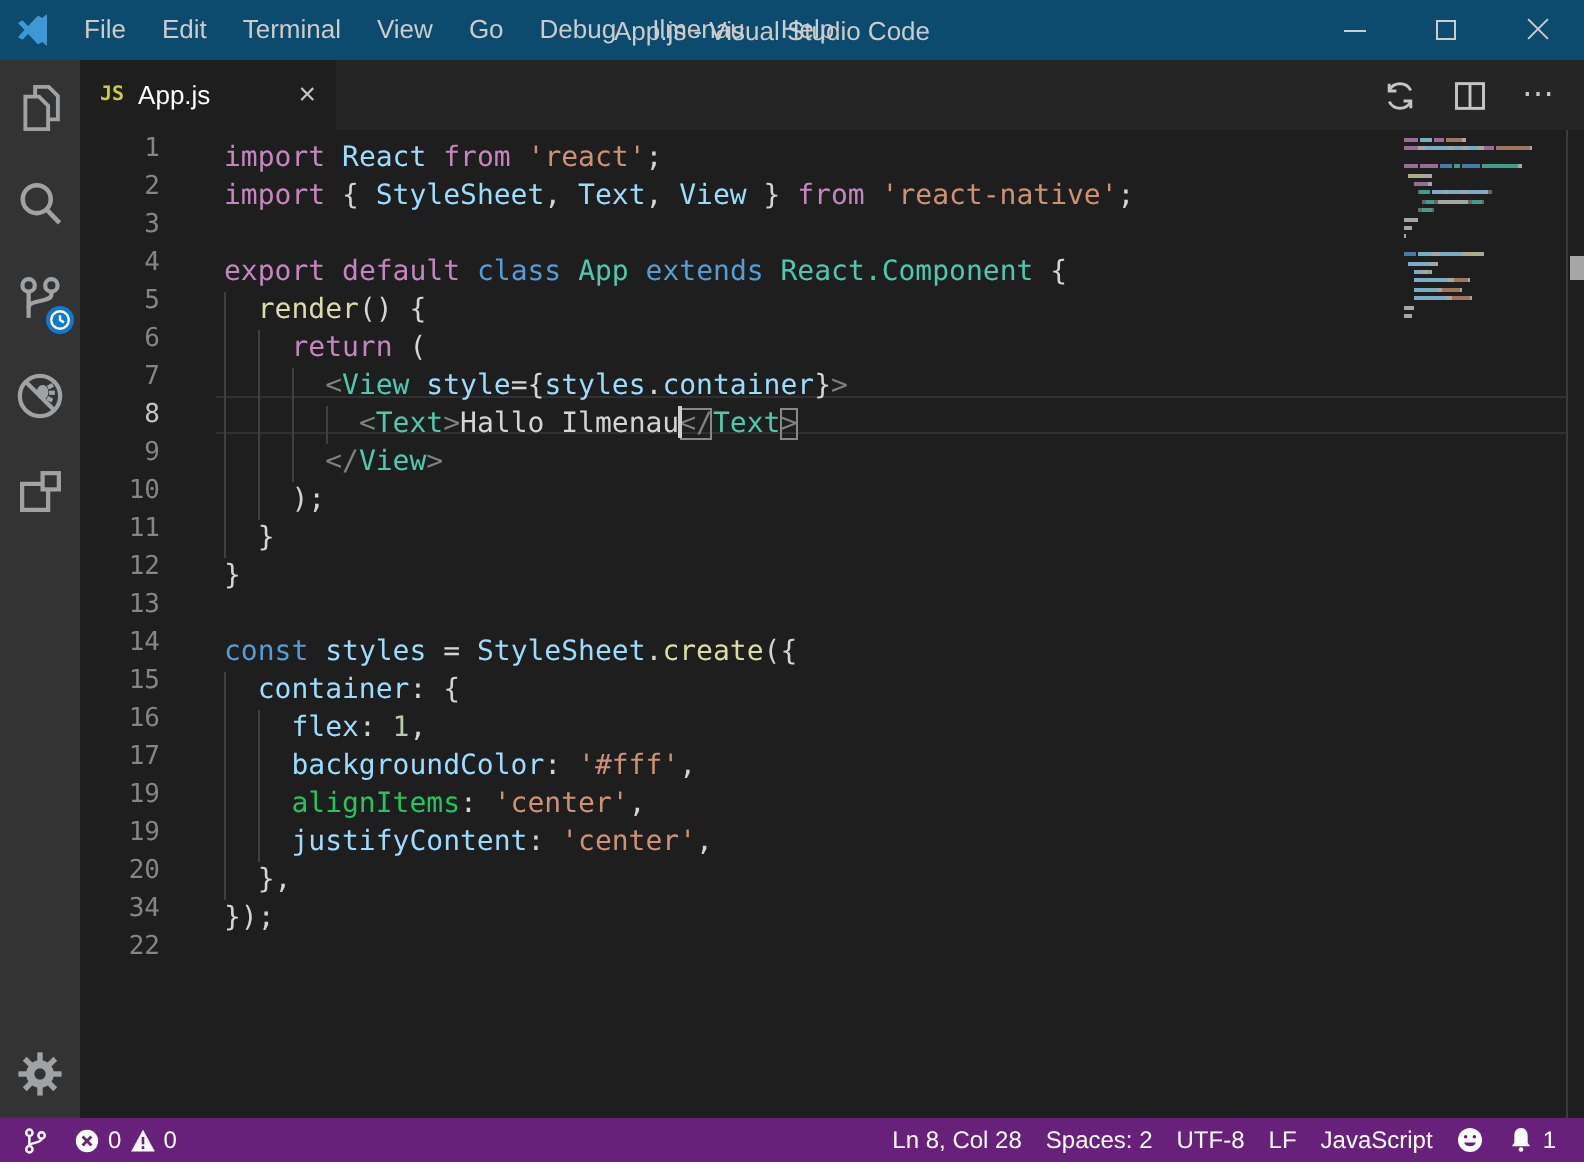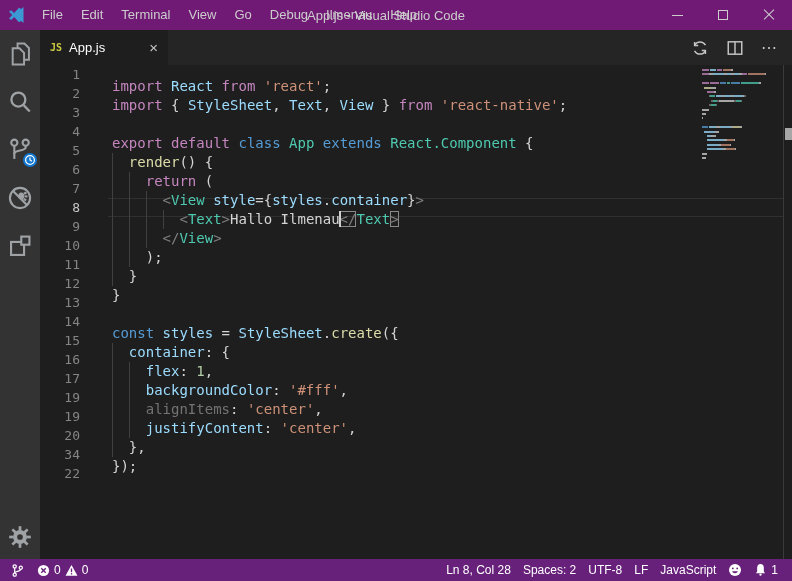--- a/index.html
+++ b/index.html
@@ -5,21 +5,21 @@
   * { box-sizing: border-box; }
   html,body { margin:0; padding:0; }
   body {
     width:792px; height:581px; overflow:hidden; position:relative;
     background:#1e1e1e; font-family:"Liberation Sans", sans-serif;
     -webkit-user-select:none; user-select:none;
   }
 
   
   .titlebar { position:absolute; left:0; top:0; right:0; height:30px;
-    background:#701a75; color:#cccccc; display:flex; align-items:center; font-size:13px; }
+    background:#0c4a6e; color:#cccccc; display:flex; align-items:center; font-size:13px; }
   .vscode-logo { width:20px; height:20px; margin:0 6px 0 7px; flex:0 0 auto; }
   .menubar { display:flex; z-index:2; }
   .menu-item { padding:0 9px; line-height:30px; cursor:default; }
   .window-title { position:absolute; left:120px; right:140px; text-align:center;
     color:#cccccc; font-size:13px; white-space:nowrap; pointer-events:none; }
   .window-controls { position:absolute; right:0; top:0; height:30px; display:flex; z-index:2; }
   .win-btn { width:46px; height:30px; display:flex; align-items:center; justify-content:center; }
   .glyph-min { width:11px; height:1px; background:#cccccc; }
   .glyph-max { width:10px; height:10px; border:1px solid #cccccc; }
   .glyph-close { position:relative; width:12px; height:12px; }
@@ -50,21 +50,21 @@
     padding-right:14px; color:#c5c5c5; }
   .dots { font-size:16px; letter-spacing:1px; line-height:10px; color:#c5c5c5; }
 
   
   .editor { position:absolute; left:40px; top:65px; right:0; bottom:22px; background:#1e1e1e;
     font-family:"DejaVu Sans Mono", monospace; font-size:14px; overflow:hidden; }
   .gutter { position:absolute; left:0; top:0; width:68px; }
   .ln { height:19px; line-height:19px; text-align:right; padding-right:28px;
     color:#858585; font-size:13px; font-family:"DejaVu Sans Mono", monospace; }
   .ln.active { color:#c6c6c6; }
-  .code-area { position:absolute; left:68px; top:12px; right:9px; }
+  .code-area { position:absolute; left:68px; top:5px; right:9px; }
   .code-line { height:19px; line-height:19px; white-space:pre; position:relative; padding-left:4px; }
   .iguide { position:absolute; top:0; bottom:0; width:1px; background:#404040; }
   .cur-line { position:absolute; left:68px; right:9px; top:133px; height:19px;
     border-top:1px solid #303030; border-bottom:1px solid #303030; pointer-events:none; }
   .caret { display:inline-block; width:2px; height:16px; margin:0 -1px; background:#cfcfcf;
     vertical-align:middle; position:relative; top:-1px; }
   .brk-box { box-shadow:inset 0 0 0 1px #888888; }
 
   .minimap { position:absolute; top:0; right:9px; width:84px; height:100%; }
   .mm-row { position:absolute; left:3px; height:2px; display:flex; }
@@ -250,21 +250,21 @@
       <div class="code-line"><span class="iguide" style="left: 4px;"></span><span class="iguide" style="left: 20.86px;"></span><span class="iguide" style="left: 37.72px;"></span><span class="iguide" style="left: 54.58px;"></span><span style="color: rgb(212, 212, 212);">        </span><span style="color: rgb(128, 128, 128);">&lt;</span><span style="color: rgb(78, 201, 176);">Text</span><span style="color: rgb(128, 128, 128);">&gt;</span><span style="color: rgb(212, 212, 212);">Hallo Ilmenau</span><span class="caret"></span><span class="brk-box" style="color: rgb(128, 128, 128);">&lt;/</span><span style="color: rgb(78, 201, 176);">Text</span><span class="brk-box" style="color: rgb(128, 128, 128);">&gt;</span></div>
       <div class="code-line"><span class="iguide" style="left: 4px;"></span><span class="iguide" style="left: 20.86px;"></span><span class="iguide" style="left: 37.72px;"></span><span style="color: rgb(212, 212, 212);">      </span><span style="color: rgb(128, 128, 128);">&lt;/</span><span style="color: rgb(78, 201, 176);">View</span><span style="color: rgb(128, 128, 128);">&gt;</span></div>
       <div class="code-line"><span class="iguide" style="left: 4px;"></span><span class="iguide" style="left: 20.86px;"></span><span style="color: rgb(212, 212, 212);">    );</span></div>
       <div class="code-line"><span class="iguide" style="left: 4px;"></span><span style="color: rgb(212, 212, 212);">  }</span></div>
       <div class="code-line"><span style="color: rgb(212, 212, 212);">}</span></div>
       <div class="code-line"></div>
       <div class="code-line"><span style="color: rgb(86, 156, 214);">const</span><span style="color: rgb(212, 212, 212);"> </span><span style="color: rgb(156, 220, 254);">styles</span><span style="color: rgb(212, 212, 212);"> = </span><span style="color: rgb(156, 220, 254);">StyleSheet</span><span style="color: rgb(212, 212, 212);">.</span><span style="color: rgb(220, 220, 170);">create</span><span style="color: rgb(212, 212, 212);">({</span></div>
       <div class="code-line"><span class="iguide" style="left: 4px;"></span><span style="color: rgb(212, 212, 212);">  </span><span style="color: rgb(156, 220, 254);">container</span><span style="color: rgb(212, 212, 212);">: {</span></div>
       <div class="code-line"><span class="iguide" style="left: 4px;"></span><span class="iguide" style="left: 20.86px;"></span><span style="color: rgb(212, 212, 212);">    </span><span style="color: rgb(156, 220, 254);">flex</span><span style="color: rgb(212, 212, 212);">: </span><span style="color: rgb(181, 206, 168);">1</span><span style="color: rgb(212, 212, 212);">,</span></div>
       <div class="code-line"><span class="iguide" style="left: 4px;"></span><span class="iguide" style="left: 20.86px;"></span><span style="color: rgb(212, 212, 212);">    </span><span style="color: rgb(156, 220, 254);">backgroundColor</span><span style="color: rgb(212, 212, 212);">: </span><span style="color: rgb(206, 145, 120);">'#fff'</span><span style="color: rgb(212, 212, 212);">,</span></div>
-      <div class="code-line"><span class="iguide" style="left: 4px;"></span><span class="iguide" style="left: 20.86px;"></span><span style="color: rgb(212, 212, 212);">    </span><span style="color: #737373;">alignItems</span><span style="color: rgb(212, 212, 212);">: </span><span style="color: rgb(206, 145, 120);">'center'</span><span style="color: rgb(212, 212, 212);">,</span></div>
+      <div class="code-line"><span class="iguide" style="left: 4px;"></span><span class="iguide" style="left: 20.86px;"></span><span style="color: rgb(212, 212, 212);">    </span><span style="color: #22c55e;">alignItems</span><span style="color: rgb(212, 212, 212);">: </span><span style="color: rgb(206, 145, 120);">'center'</span><span style="color: rgb(212, 212, 212);">,</span></div>
       <div class="code-line"><span class="iguide" style="left: 4px;"></span><span class="iguide" style="left: 20.86px;"></span><span style="color: rgb(212, 212, 212);">    </span><span style="color: rgb(156, 220, 254);">justifyContent</span><span style="color: rgb(212, 212, 212);">: </span><span style="color: rgb(206, 145, 120);">'center'</span><span style="color: rgb(212, 212, 212);">,</span></div>
       <div class="code-line"><span class="iguide" style="left: 4px;"></span><span style="color: rgb(212, 212, 212);">  },</span></div>
       <div class="code-line"><span style="color: rgb(212, 212, 212);">});</span></div>
       <div class="code-line"></div>
     </div>
   <div class="minimap" id="minimap">
       <div class="mm-row" style="top: 4px;">
         <span class="mm-seg" style="width: 7.08px; background: rgb(197, 134, 192);"></span>
         <span class="mm-seg" style="width: 1.18px; background: transparent;"></span>
         <span class="mm-seg" style="width: 5.9px; background: rgb(156, 220, 254);"></span>

